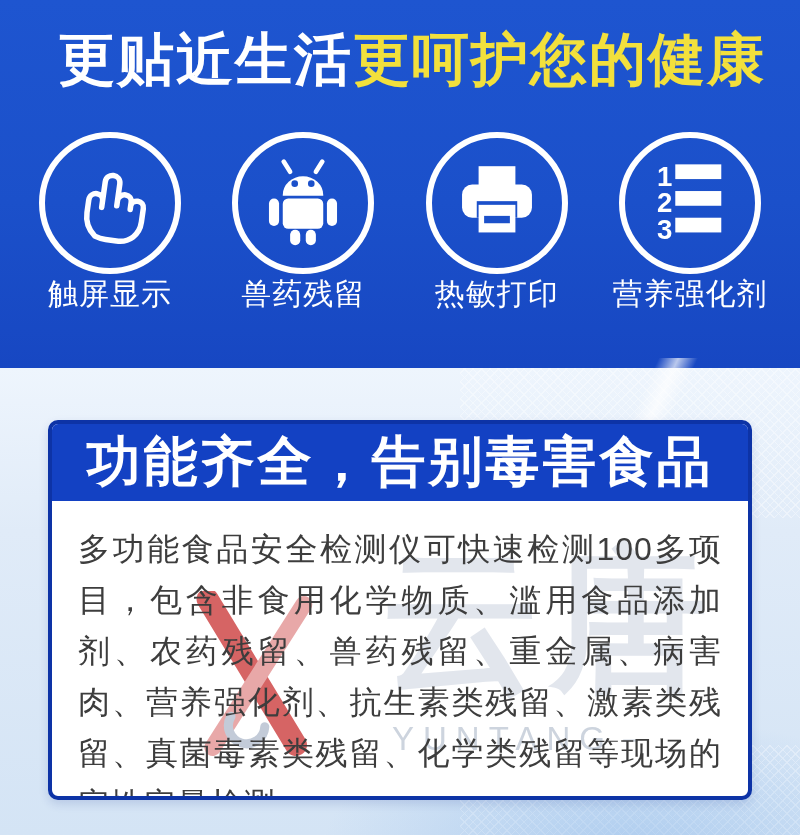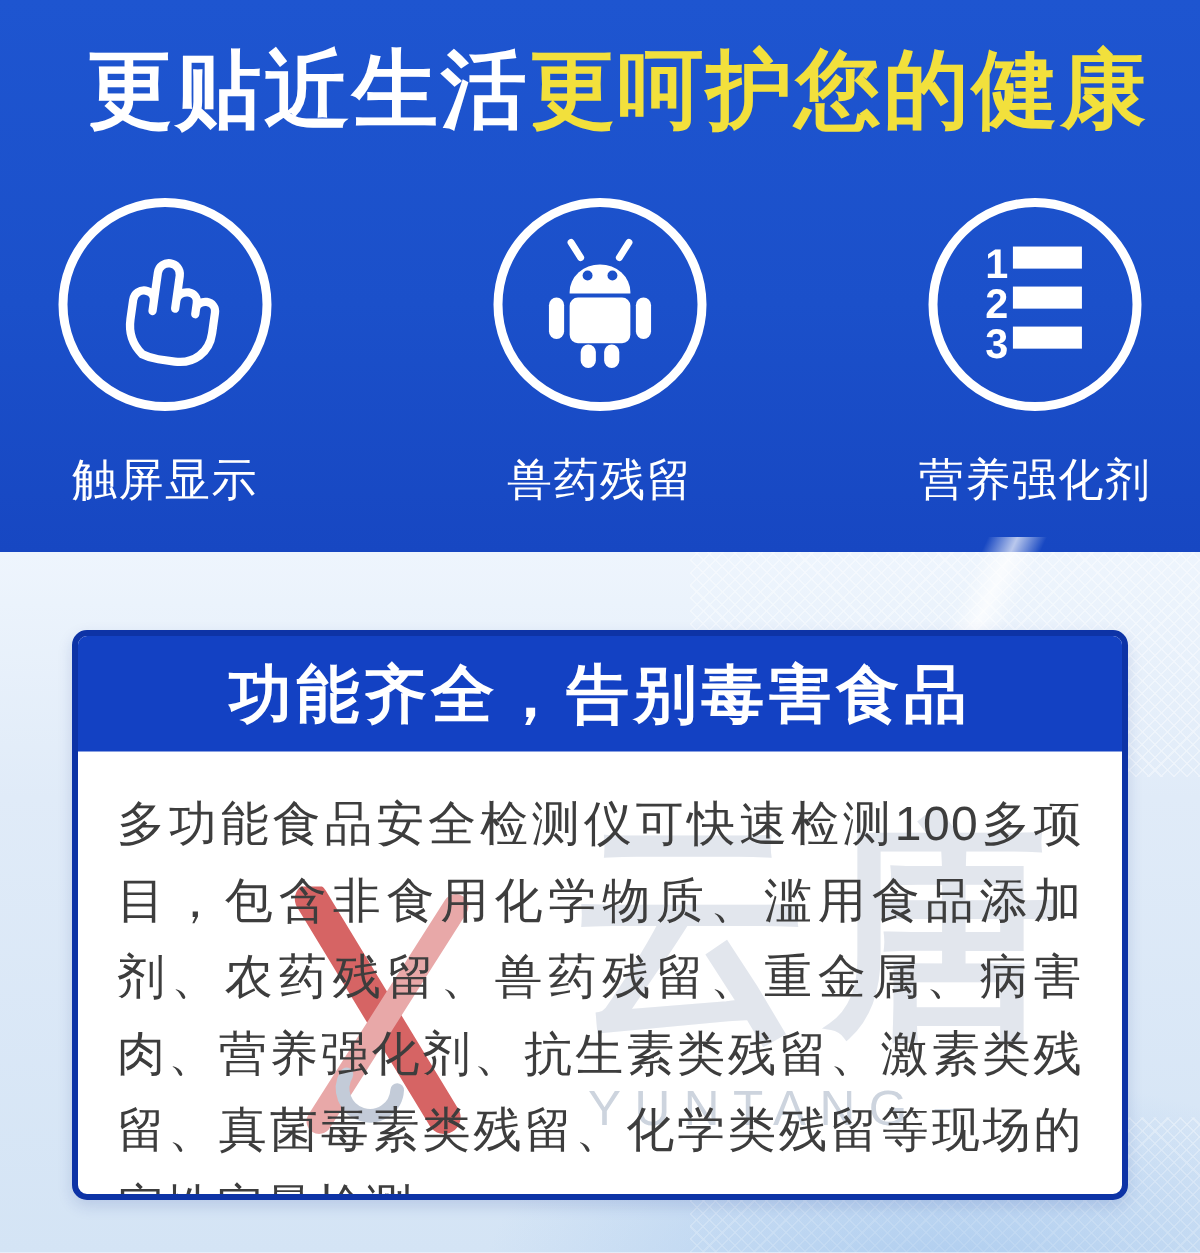--- a/index.html
+++ b/index.html
@@ -18,21 +18,21 @@
     font-size:57px;font-weight:800;letter-spacing:2px;white-space:nowrap;}
   .hero-title .w{color:#ffffff;}
   .hero-title .y{color:var(--accent-yellow);}
 
   .features{position:absolute;left:28px;top:132px;width:744px;display:flex;
     justify-content:space-between;}
   .feature{width:164px;text-align:center;}
   .circle{width:130px;height:130px;border:6px solid #fff;border-radius:50%;
     margin:0 auto;display:flex;align-items:center;justify-content:center;}
   .circle svg{display:block;}
-  .feature-label{margin-top:26px;color:#fff;font-size:30px;letter-spacing:1px;}
+  .feature-label{color:#fff;font-size:30px;letter-spacing:1px;}
 
   
   .light{position:absolute;left:0;top:368px;width:800px;height:467px;
     background:linear-gradient(180deg,var(--light-top) 0%,#e0ebf8 35%,var(--light-bottom) 100%);}
   .swoosh{position:absolute;right:-60px;top:-10px;width:460px;height:220px;
     background:linear-gradient(115deg,transparent 46%,rgba(255,255,255,.7) 49.5%,transparent 53%);
     pointer-events:none;}
   .swoosh2{position:absolute;right:-40px;bottom:0;width:520px;height:120px;
     background:radial-gradient(ellipse at 60% 110%,rgba(150,190,235,.6),transparent 70%);
     pointer-events:none;}
@@ -42,21 +42,21 @@
       repeating-linear-gradient(-45deg,rgba(255,255,255,.8) 0 1px,transparent 1px 6px);}
   .mesh.tr{right:0;top:0;}
   .mesh.br{right:0;bottom:0;height:90px;}
 
   
   .card{position:absolute;left:48px;top:52px;width:704px;height:380px;
     box-sizing:border-box;border:4px solid var(--card-border);border-radius:10px;
     background:#ffffff;overflow:hidden;box-shadow:0 4px 10px rgba(20,50,140,.15);}
   .card-header{height:77px;background:var(--card-header-bg);color:#ffffff;
     display:flex;align-items:center;justify-content:center;
-    font-size:42px;font-weight:800;letter-spacing:3px;white-space:nowrap;}
+    font-size:54px;font-weight:800;letter-spacing:3px;white-space:nowrap;}
   .card-body{position:relative;height:340px;}
   .body-text{position:relative;z-index:2;margin:0;padding:23px 26px 0 26px;
     color:var(--body-text);font-size:32px;line-height:51px;letter-spacing:1px;
     text-align:justify;}
 
   
   .wm-red{position:absolute;z-index:1;left:140px;top:90px;opacity:.85;}
   .wm-cn{position:absolute;z-index:0;left:330px;top:40px;font-size:158px;font-weight:800;
     color:var(--wm-gray);letter-spacing:10px;line-height:1;}
   .wm-en{position:absolute;z-index:1;left:340px;top:216px;font-size:33px;
@@ -96,20 +96,32 @@
             <rect x="28" y="45" width="44" height="33" rx="6" fill="#ffffff"></rect>
             <rect x="13" y="45" width="11" height="30" rx="5.5" fill="#ffffff"></rect>
             <rect x="76" y="45" width="11" height="30" rx="5.5" fill="#ffffff"></rect>
             <rect x="36" y="79" width="11" height="17" rx="5.5" fill="#ffffff"></rect>
             <rect x="53" y="79" width="11" height="17" rx="5.5" fill="#ffffff"></rect>
           </svg>
         </div>
         <div class="feature-label">兽药残留</div>
       </div>
 
+      <div class="feature">
+        <div class="circle">
+          <svg width="92" height="92" viewBox="0 0 100 100">
+            <rect x="30" y="10" width="40" height="26" fill="#ffffff"></rect>
+            <rect x="12" y="30" width="76" height="36" rx="11" fill="#ffffff"></rect>
+            <rect x="28" y="48" width="44" height="18" fill="#1b50ca"></rect>
+            <rect x="30" y="52" width="40" height="30" fill="#ffffff"></rect>
+            <rect x="36" y="64" width="28" height="8" fill="#1b50ca"></rect>
+          </svg>
+        </div>
+        <div class="feature-label">热敏打印</div>
+      </div>
 
       <div class="feature">
         <div class="circle">
           <svg width="92" height="92" viewBox="0 0 100 100">
             <text x="14" y="31" font-size="30" font-weight="bold" fill="#ffffff">1</text>
             <text x="14" y="60" font-size="30" font-weight="bold" fill="#ffffff">2</text>
             <text x="14" y="89" font-size="30" font-weight="bold" fill="#ffffff">3</text>
             <rect x="34" y="8" width="50" height="16" fill="#ffffff"></rect>
             <rect x="34" y="37" width="50" height="16" fill="#ffffff"></rect>
             <rect x="34" y="66" width="50" height="16" fill="#ffffff"></rect>

